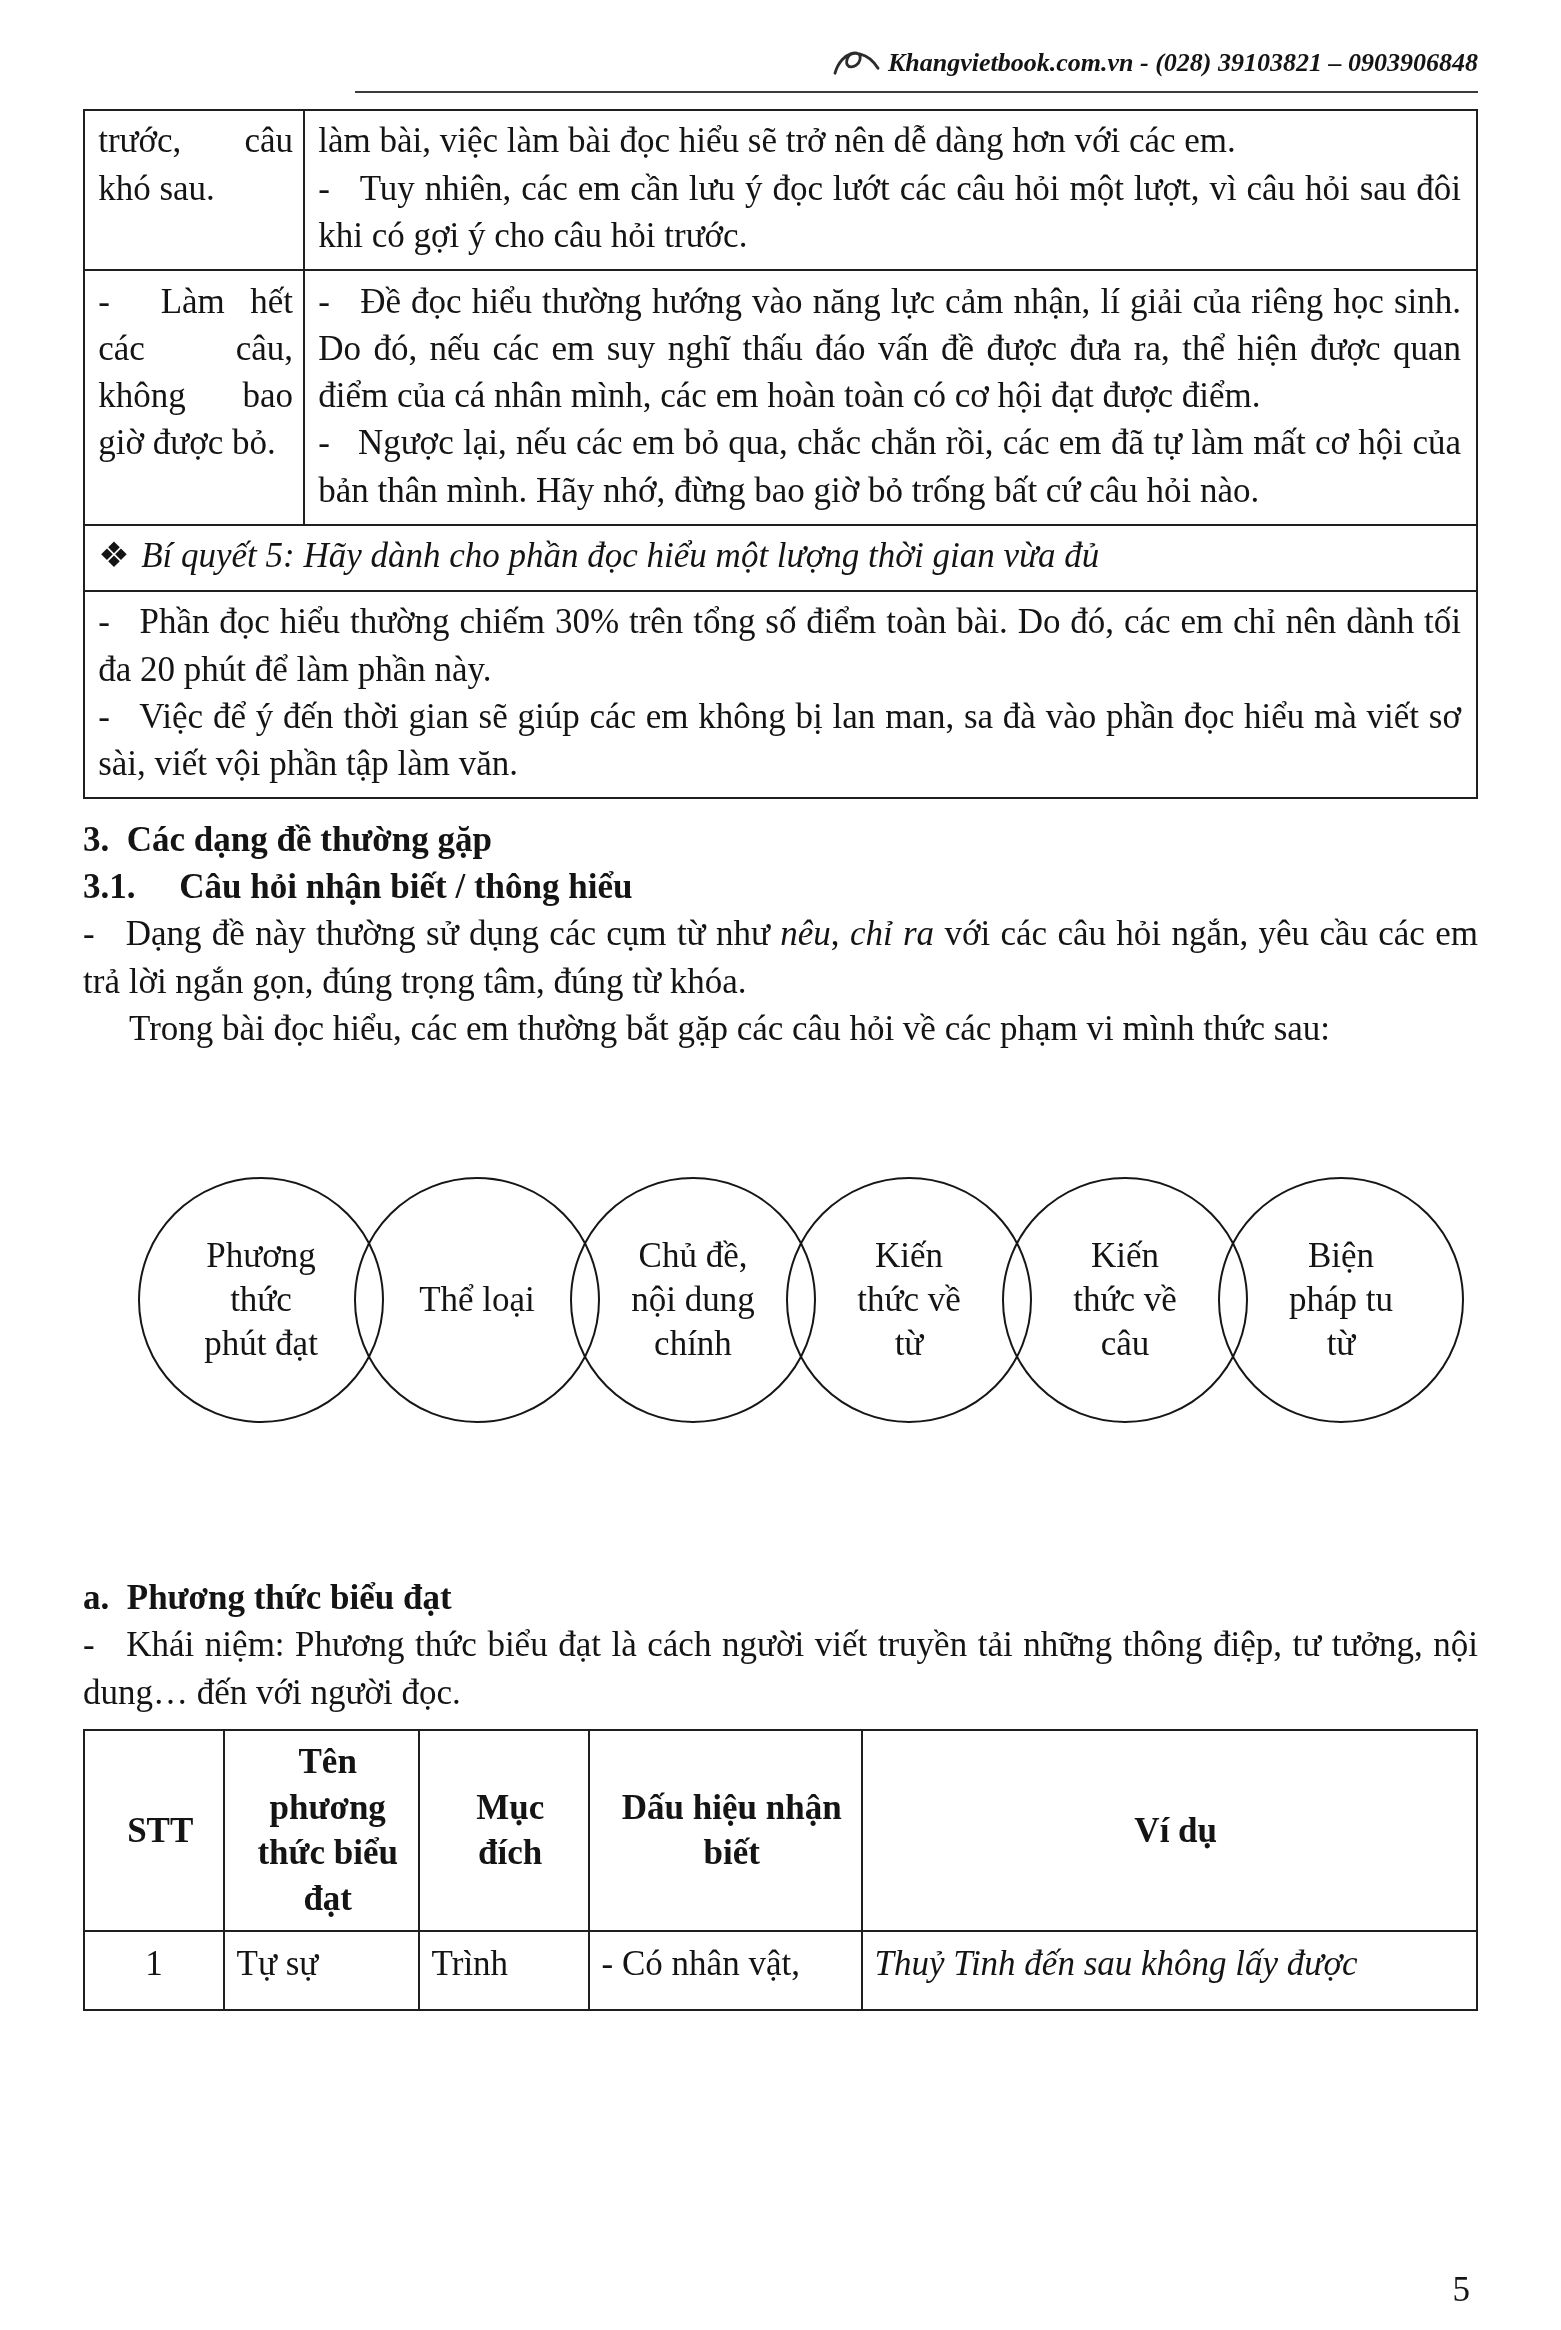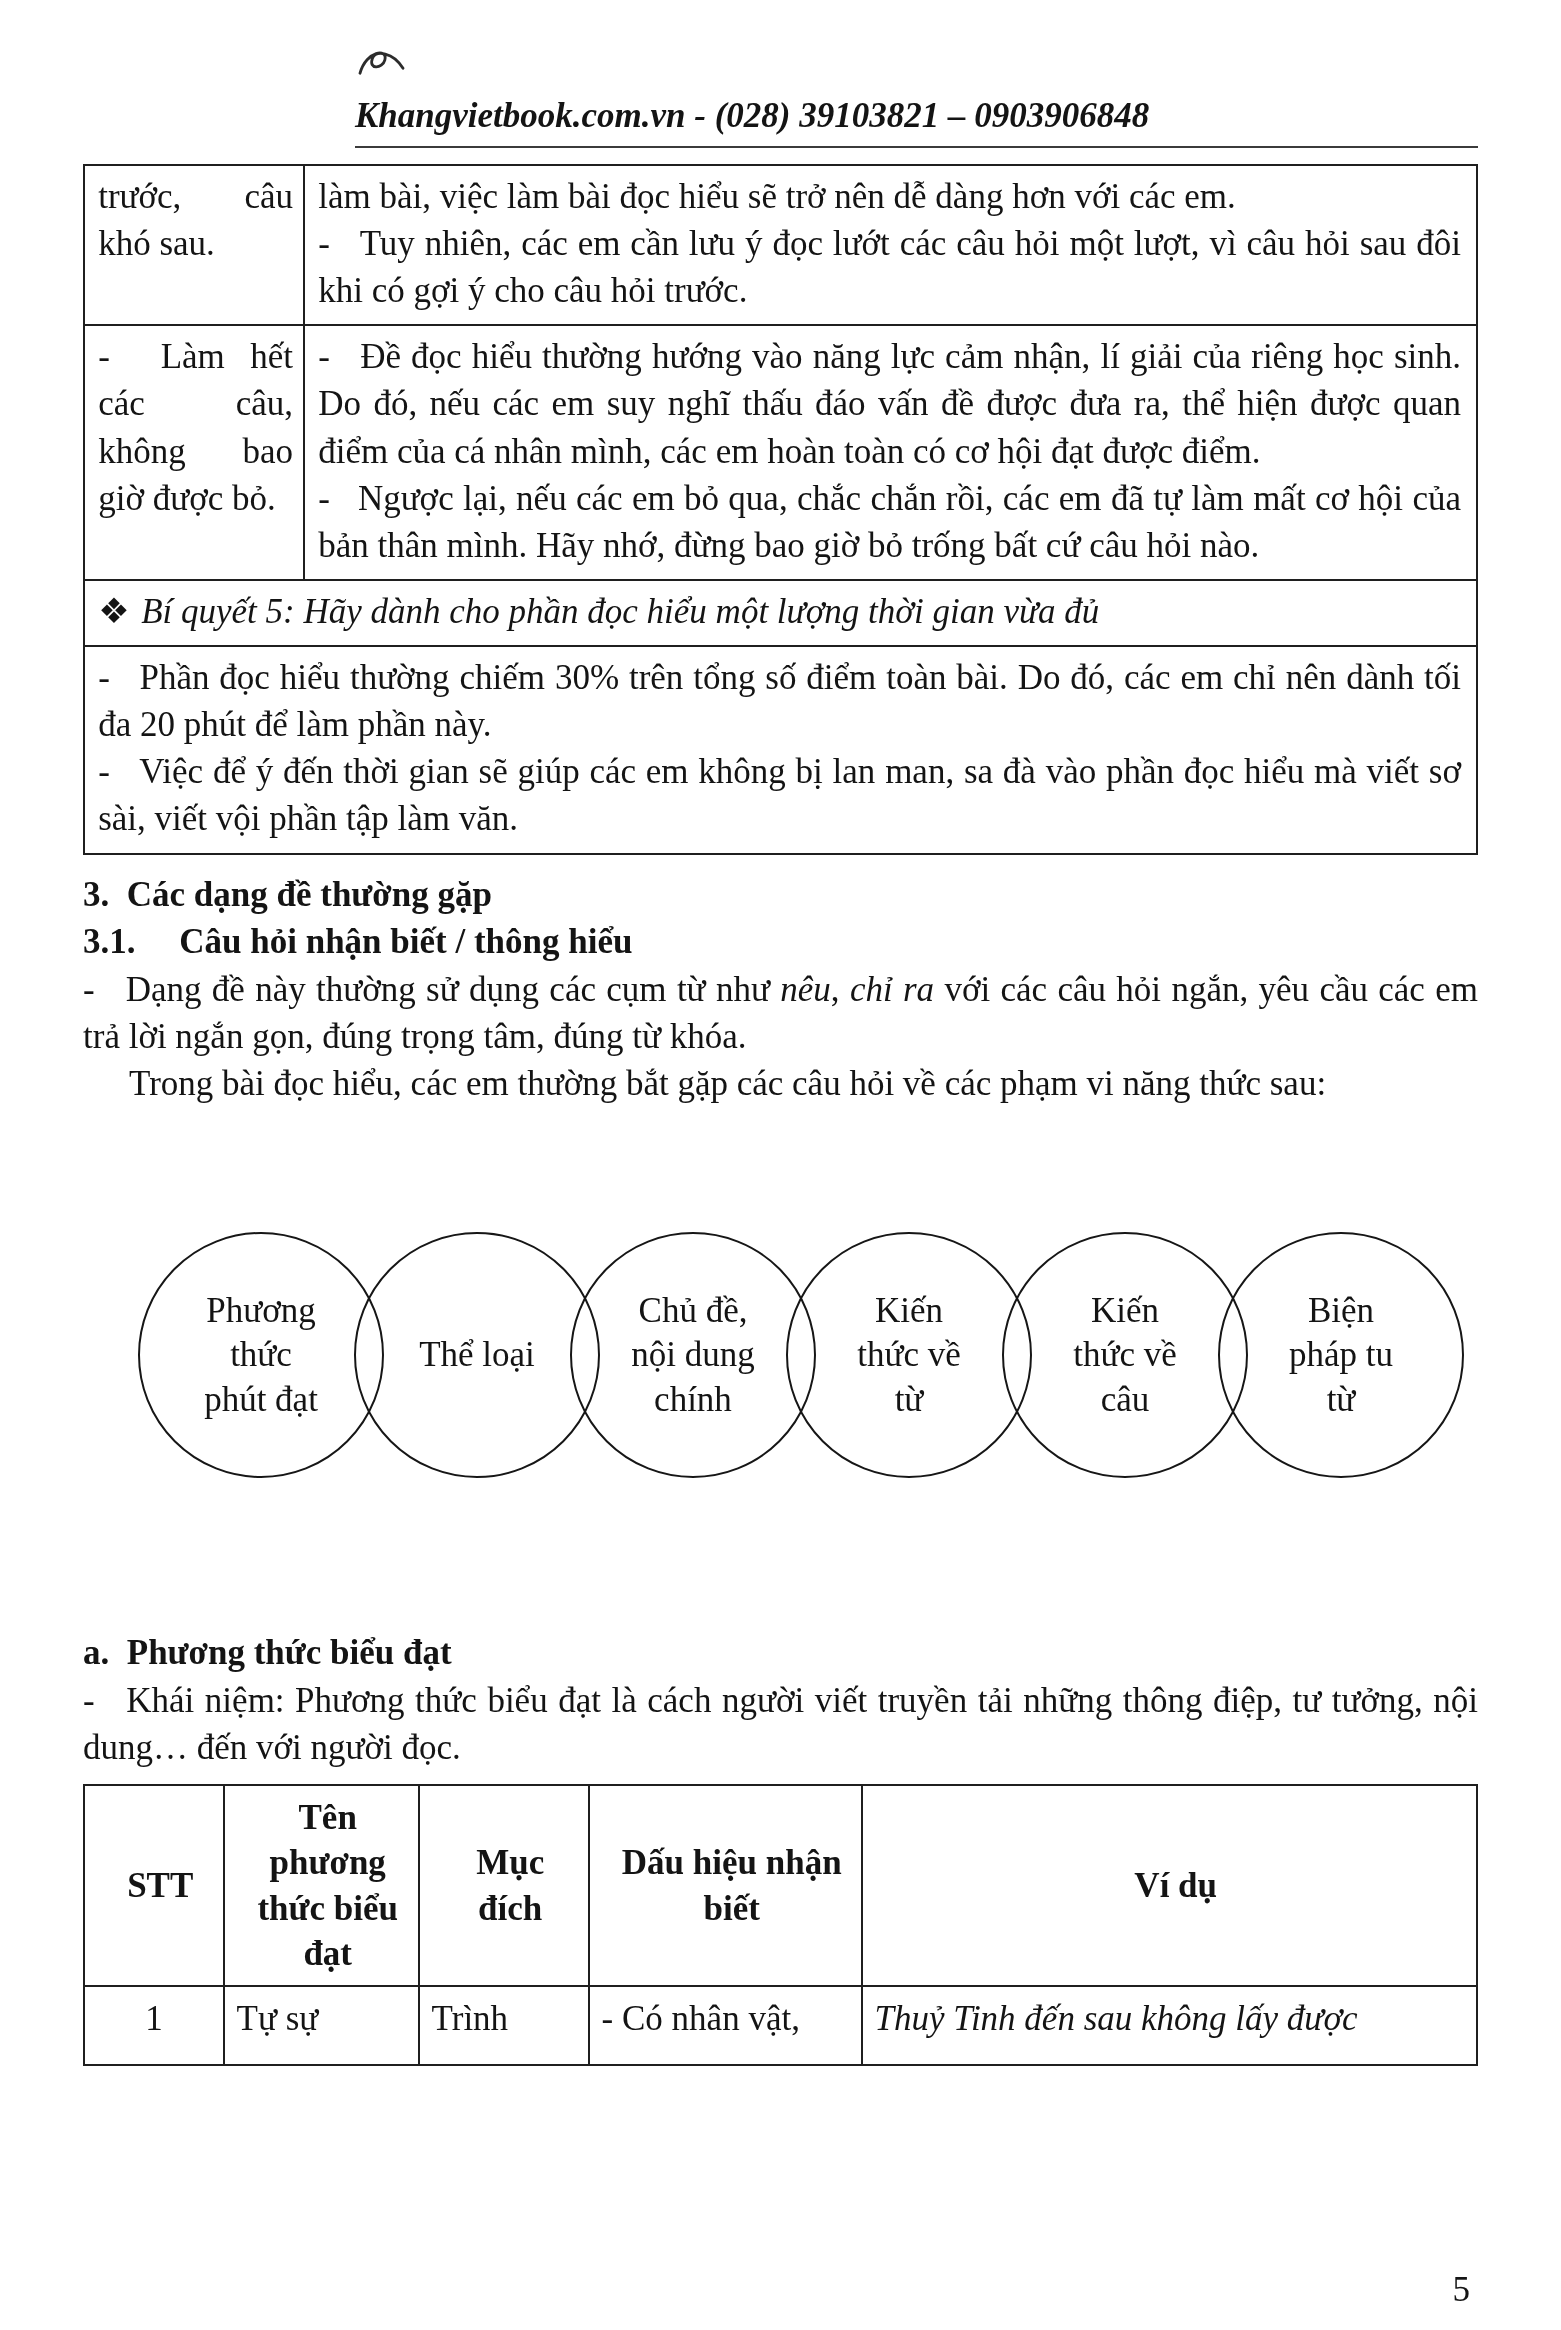--- a/index.html
+++ b/index.html
@@ -18,28 +18,27 @@
     overflow: hidden;
     padding: 40px 83px 0 83px;
   }
 
   
   .header-row { display: flex; justify-content: flex-end; }
   .header-inner {
     width: 1123px;
     display: flex;
     justify-content: flex-end;
-    align-items: flex-start;
+    align-items: center;
     gap: 5px;
     border-bottom: 2.5px solid #3b3b3b;
     padding-bottom: 6.6px;
     font-style: italic;
     font-weight: bold;
-    font-size: 35px;
-    flex-direction: column;
+    font-size: 26px;
   }
   .flourish { flex: none; transform: translateY(5px); }
 
   
   table.top-table {
     width: 100%;
     border-collapse: collapse;
     margin-top: 16px;
   }
   .top-table td {
@@ -164,21 +163,21 @@
           <p>-&nbsp;&nbsp;&nbsp;Việc để ý đến thời gian sẽ giúp các em không bị lan man, sa đà vào phần đọc hiểu mà viết sơ sài, viết vội phần tập làm văn.</p>
         </td>
       </tr>
     </tbody>
   </table>
 
   <div class="content">
     <p class="h-bold">3.&nbsp;&nbsp;Các dạng đề thường gặp</p>
     <p class="h-bold">3.1.&nbsp;&nbsp;&nbsp;&nbsp;&nbsp;Câu hỏi nhận biết / thông hiểu</p>
     <p class="para"><span>-&nbsp;&nbsp;&nbsp;Dạng đề này thường sử dụng các cụm từ như </span><i>nêu</i><span>, </span><i>chỉ ra</i><span> với các câu hỏi ngắn, yêu cầu các em trả lời ngắn gọn, đúng trọng tâm, đúng từ khóa.</span></p>
-    <p class="para indent-first">Trong bài đọc hiểu, các em thường bắt gặp các câu hỏi về các phạm vi năng thức sau:</p>
+    <p class="para indent-first">Trong bài đọc hiểu, các em thường bắt gặp các câu hỏi về các phạm vi mình thức sau:</p>
   </div>
 
   <div class="circles">
     <div class="circle"><span>Phương
 thức
 phút đạt</span></div>
     <div class="circle"><span>Thể loại</span></div>
     <div class="circle"><span>Chủ đề,
 nội dung
 chính</span></div>

